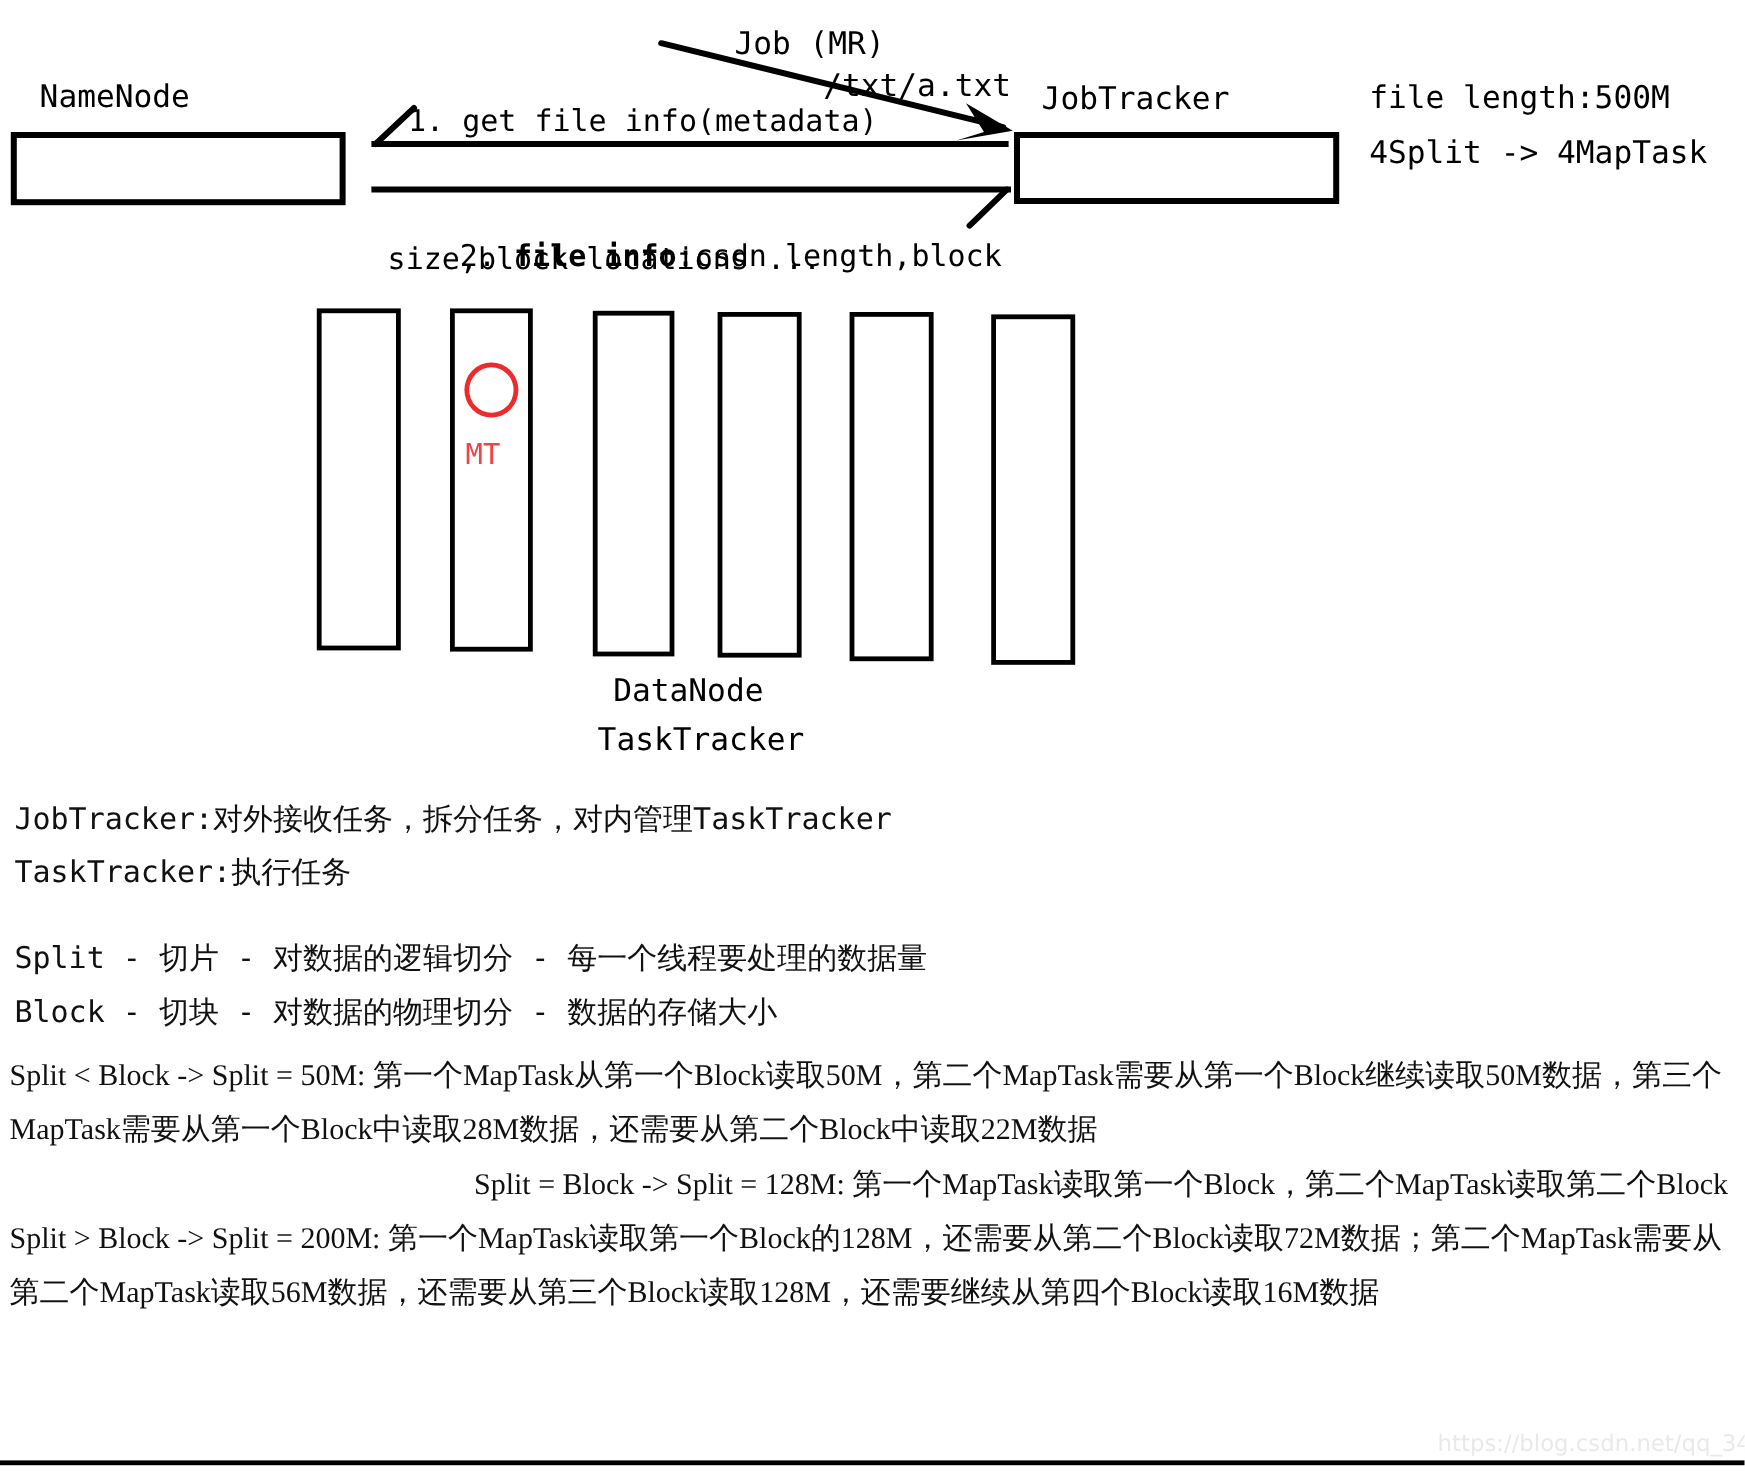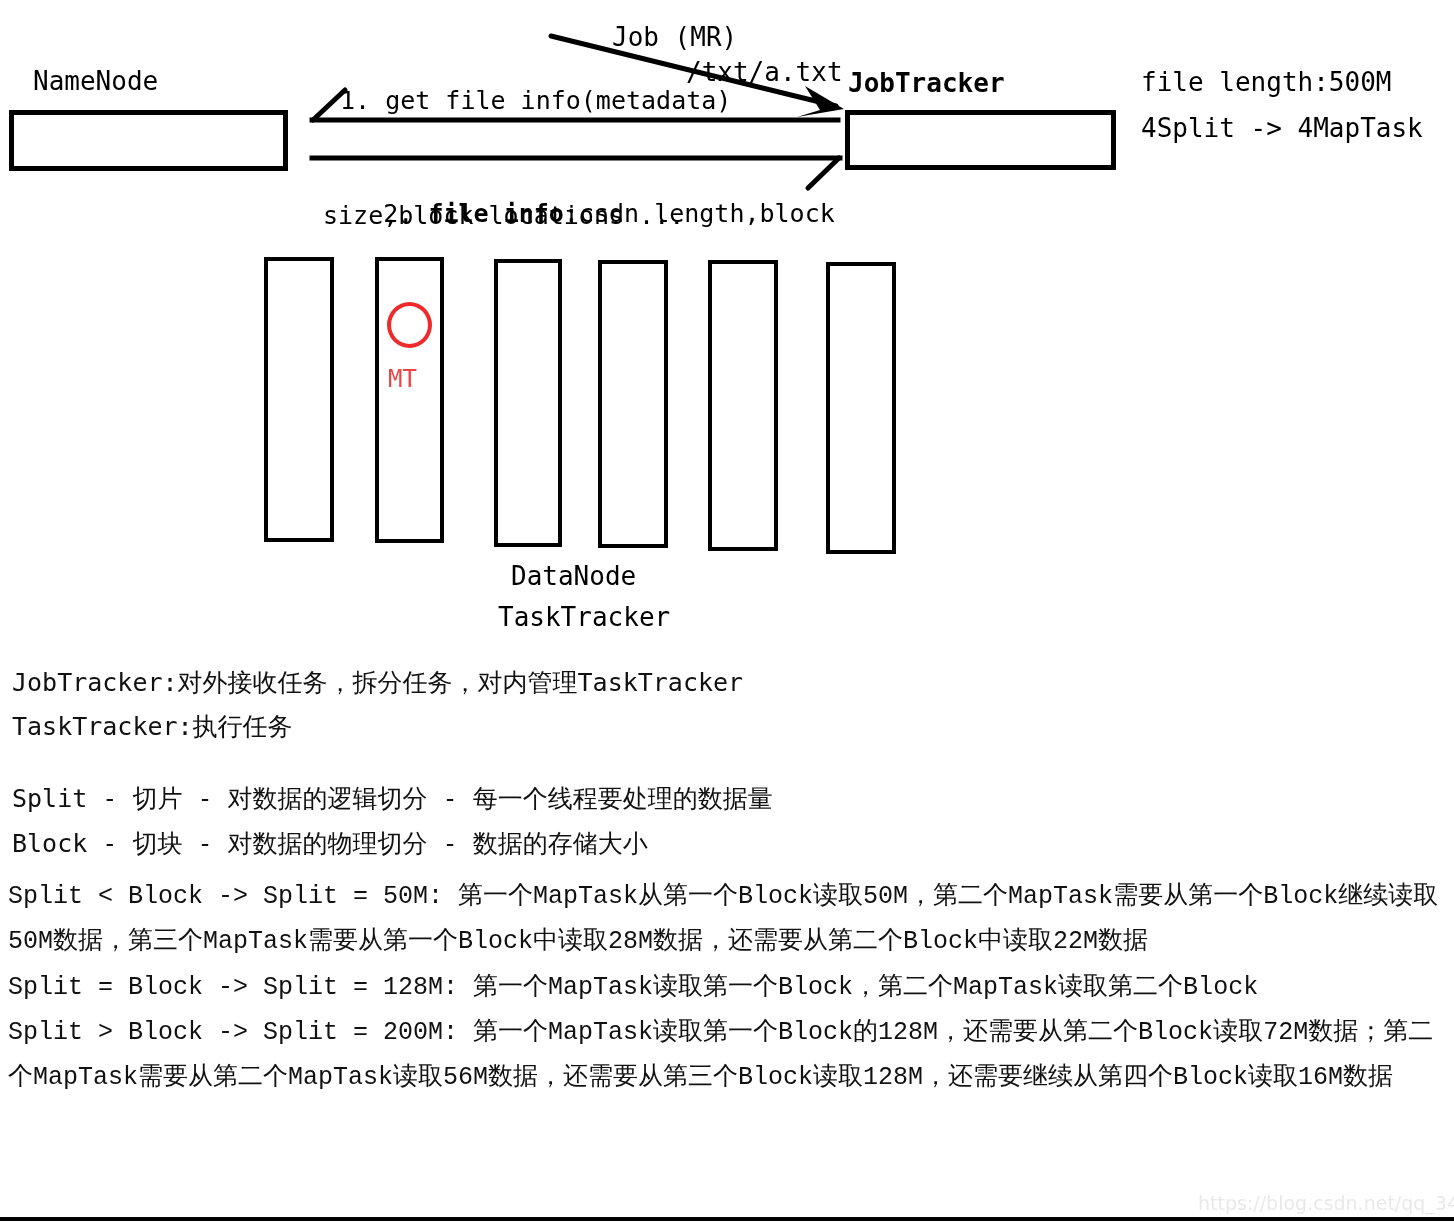--- a/index.html
+++ b/index.html
@@ -74,21 +74,21 @@
   .para {
     position: absolute;
     font-family: "DejaVu Sans Mono", "DejaVu Sans", monospace;
     font-size: 25px;
     line-height: 44px;
     color: #111111;
     white-space: pre-wrap;
   }
   .para-flow {
     position: absolute;
-    font-family: Liberation Mono, monospace;
+    font-family: Liberation Serif, serif;
     font-size: 25px;
     line-height: 45px;
     color: #111111;
     width: 1432px;
   }
 
   
   .watermark {
     position: absolute;
     color: #e9e9e9;
@@ -123,21 +123,21 @@
     <g>
       <line x1="312" y1="158" x2="840" y2="158" stroke="#000" stroke-width="5" stroke-linecap="square"></line>
 
       <line x1="839" y1="158" x2="808" y2="188" stroke="#000" stroke-width="5" stroke-linecap="round"></line>
     </g>
   </svg>
 
   <div class="lbl lbl-26" style="left:33px; top:66px;">NameNode</div>
   <div class="node-box" style="left:9px; top:110px; width:279px; height:61px;"></div>
 
-  <div class="lbl lbl-26" style="left:848px; top:68px;font-weight:bold;">JobTracker</div>
+  <div class="lbl lbl-26" style="left:868px; top:68px;">JobTracker</div>
   <div class="node-box" style="left:845px; top:110px; width:271px; height:60px;"></div>
 
   <div class="lbl lbl-26" style="left:568px; top:22px;margin-left:44px;">Job (MR)</div>
   <div class="lbl lbl-26" style="left:686px; top:57px;">/txt/a.txt</div>
 
   <div class="lbl lbl-26" style="left:1141px; top:67px;">file length:500M</div>
   <div class="lbl lbl-26" style="left:1141px; top:113px;">4Split -&gt; 4MapTask</div>
 
   <div class="lbl lbl-25" style="left:340px; top:86px;">1. get file info(metadata)</div>
 
@@ -167,21 +167,21 @@
   <div class="para" style="left:12px; top:661px;">JobTracker:对外接收任务，拆分任务，对内管理TaskTracker</div>
 
   <div class="para" style="left:12px; top:705px;">TaskTracker:执行任务</div>
 
   <div class="para" style="left:12px; top:822px;">Block - 切块 - 对数据的物理切分 - 数据的存储大小</div>
 
   <div class="para" style="left:12px; top:777px;">Split - 切片 - 对数据的逻辑切分 - 每一个线程要处理的数据量</div>
 
   <div class="para-flow" style="left:8px; top:874px;">Split &lt; Block -&gt; Split = 50M: 第一个MapTask从第一个Block读取50M，第二个MapTask需要从第一个Block继续读取50M数据，第三个MapTask需要从第一个Block中读取28M数据，还需要从第二个Block中读取22M数据</div>
 
-  <div class="para-flow" style="left:8px; top:965px;">Split = Block -&gt; Split = 128M: 第一个MapTask读取第一个Block，第二个MapTask读取第二个Block</div>
+  <div class="para-flow" style="left:8px; top:965px;text-align:right;">Split = Block -&gt; Split = 128M: 第一个MapTask读取第一个Block，第二个MapTask读取第二个Block</div>
 
   <div class="para-flow" style="left:8px; top:1010px;">Split &gt; Block -&gt; Split = 200M: 第一个MapTask读取第一个Block的128M，还需要从第二个Block读取72M数据；第二个MapTask需要从第二个MapTask读取56M数据，还需要从第三个Block读取128M，还需要继续从第四个Block读取16M数据</div>
 
 
   <div class="watermark" style="left:1198px; top:1192px;">https://blog.csdn.net/qq_34352013</div>
 
   <div class="rule" style="left:0px; top:1217px; width:1454px; height:4px;"></div>
 
 </div>
 

